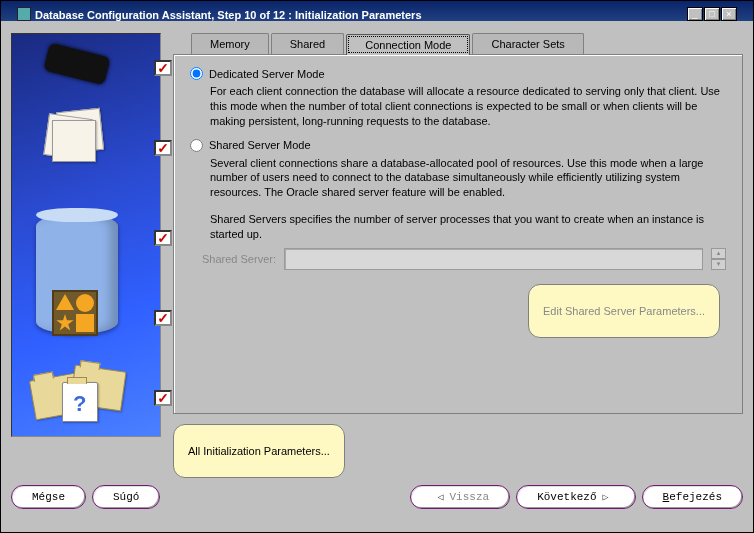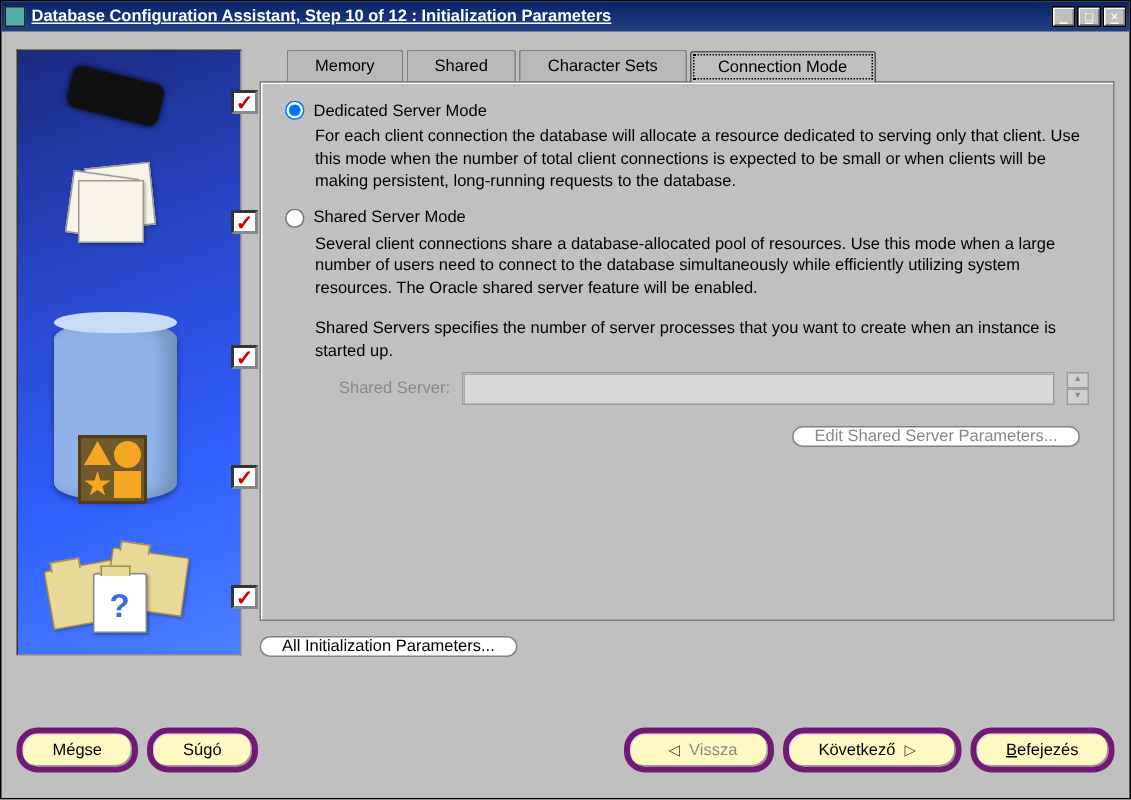--- a/index.html
+++ b/index.html
@@ -10,24 +10,23 @@
   width: 754px;
   height: 533px;
   overflow: hidden;
 }
 .window { width: 754px; height: 533px; background: #c0c0c0; border: 1px solid #000; }
 .titlebar {
   background: linear-gradient(#0a246a, #204080);
   color: #fff;
   height: 20px;
   display: flex;
-  align-items: center;
-  padding: 0 2px;
+  align-items: flex-end;
+  padding: 0 16px;
   font-size: 11px;
-  text-decoration: underline;
 }
 .titlebar .icon { width: 14px; height: 14px; background: #5aa; margin-right: 4px; border: 1px solid #223; }
 .titlebar .title { flex: 1; font-weight: bold; }
 .wincontrols { display: flex; gap: 1px; }
 .winbtn {
   width: 16px; height: 14px;
   background: #c0c0c0;
   border: 1px solid #000;
   box-shadow: inset 1px 1px #fff, inset -1px -1px #808080;
   font-size: 9px; line-height: 12px; text-align: center;
@@ -91,50 +90,51 @@
   box-shadow: inset 1px 1px #fff;
   padding: 12px 16px;
 }
 .intro { margin-bottom: 12px; }
 .modeopt { margin-bottom: 10px; }
 .modehead { display:flex; align-items:center; gap:6px; margin-bottom: 4px; }
 .modehead input { margin: 0; }
 .modehead label { color:#000; }
 .desc { margin-left: 20px; line-height: 1.35; color: #000; }
 .sharedrow {
-  display:flex; align-items:center; gap: 8px; margin-left: 36px; margin-top: 6px;
+  display:flex; align-items:center; gap: 8px; margin-left: 12px; margin-top: 6px;
 }
 .sharedrow label { color:#888; }
 .textinput {
   flex:1; height: 22px;
   background: #d8d8d8;
   border: 1px solid #9a9a9a;
   box-shadow: inset 1px 1px #aaa;
 }
 .spin { display:flex; flex-direction:column; }
 .spinbtn { width:15px; height:11px; background:#d0d0d0; border:1px solid #999; font-size:7px; line-height:8px; text-align:center; color:#888; }
 .panelbtn {
-  display:inline-block; padding: 0 14px;
-  background: #ffffff;
+  display:inline-block; padding: 20px 14px;
+  background: #fef9c3;
   border: 1px solid #808080;
   border-radius: 12px;
   color: #888;
   cursor: default;
 }
 .editsp { float: right; margin-top: 14px; margin-right: 6px; }
 .allparams { margin-top: 10px; }
 .allparams .panelbtn { color:#000; }
 .footer {
   display:flex; align-items:center; padding: 6px 10px 10px 10px; gap: 6px;
 }
 .footbtn {
-  padding: 5px 20px; background: #fef9c3;
-  border: 4px solid #701a75; border-radius: 14px;
+  padding: 5px 20px; background: #ffffff;
+  border: 1px solid #701a75; border-radius: 14px;
   cursor: default; color: #000;
   box-shadow: inset 1px 1px #e0e0e0, inset -1px -1px #9a9a9a;
+  font-family: Liberation Mono, monospace;
 }
 .footbtn.disabled { color: #888; }
 .spacer { flex:1; }
 .arrow { font-size: 10px; margin: 0 6px; color: #444; }
 .u { text-decoration: underline; }
 </style>
 </head>
 <body>
 
 <div class="window">
@@ -182,22 +182,22 @@
         </div>
       <div class="sidestep" style="top:356px">
           <div class="chk"></div>
         </div>
     </div>
 
     <div class="main">
       <div class="tabs">
         <div class="tab">Memory</div>
         <div class="tab">Shared</div>
+        <div class="tab active">Connection Mode</div>
         <div class="tab">Character Sets</div>
-        <div class="tab active">Connection Mode</div>
       </div>
 
       <div class="panel">
 
         <div class="modeopt">
           <div class="modehead">
             <input type="radio" name="mode" checked="" style="">
             <label>Dedicated Server Mode</label>
           </div>
           <div class="desc">For each client connection the database will allocate a resource dedicated to serving only that client.  Use this mode when the number of total client connections is expected to be small or when clients will be making persistent, long-running requests to the database.</div>

